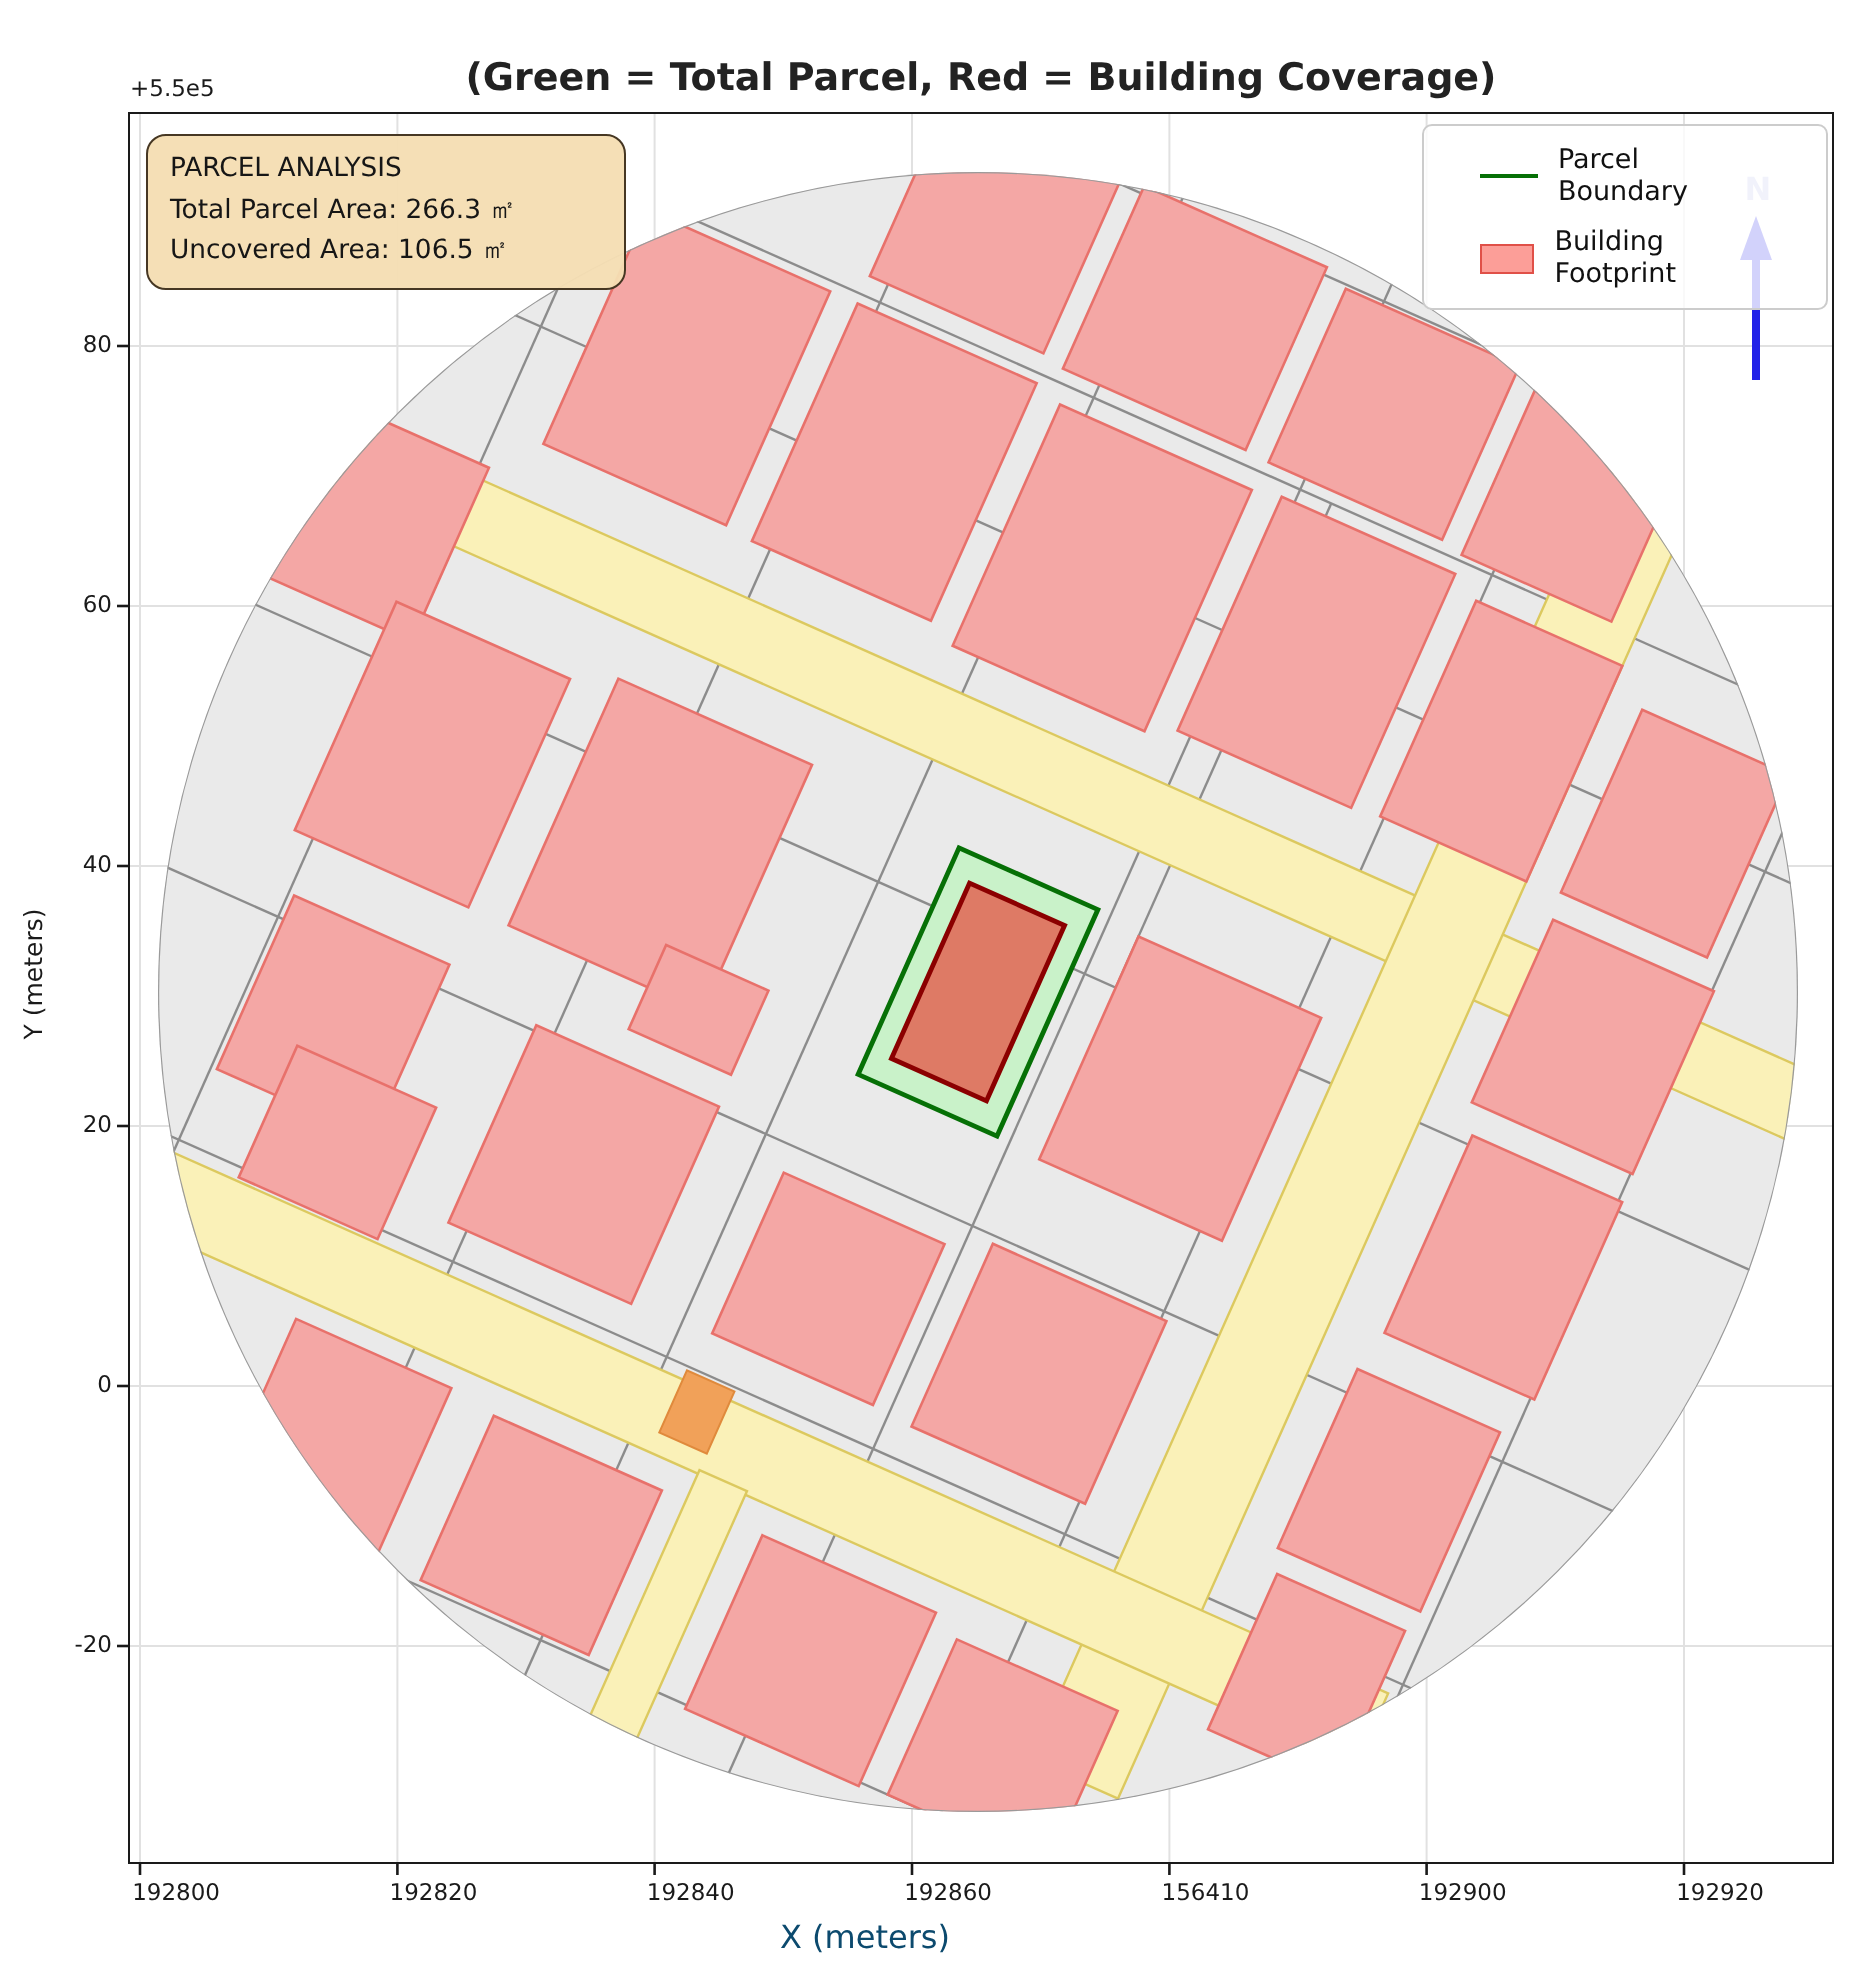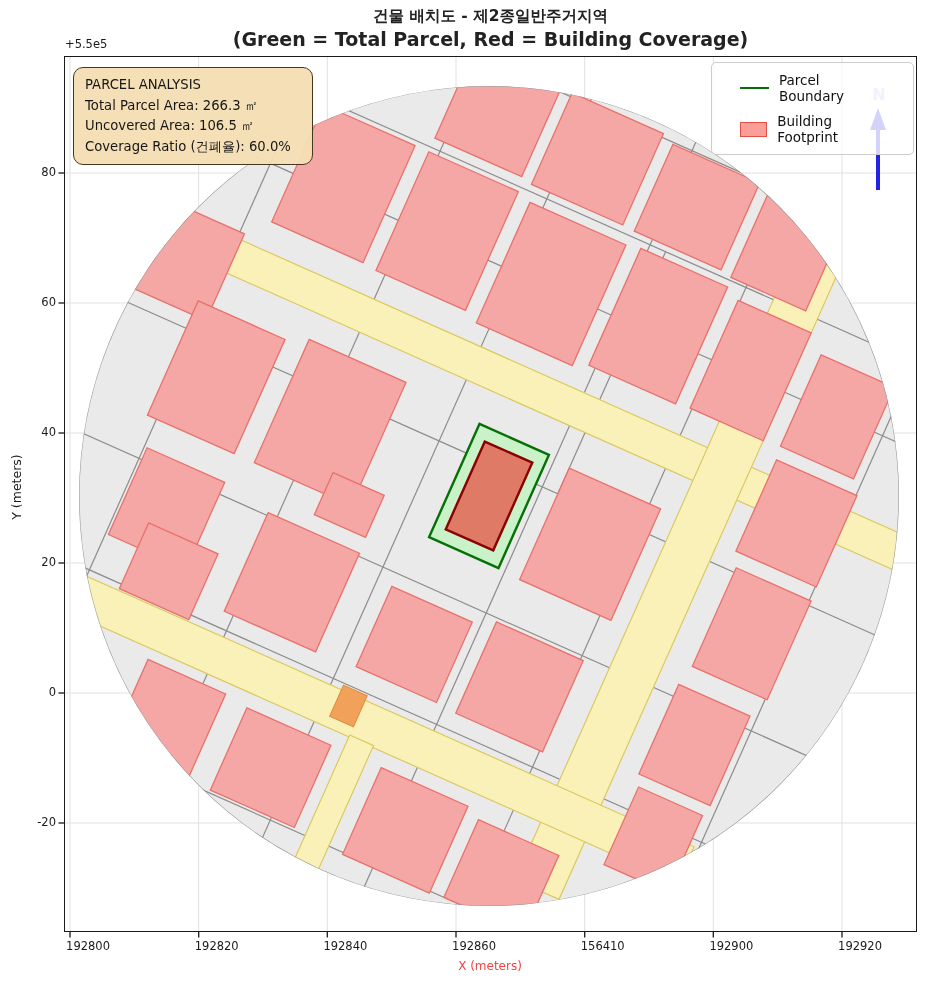--- a/index.html
+++ b/index.html
@@ -5,21 +5,21 @@
   html,body{margin:0;padding:0;background:#ffffff;}
   .fig{position:relative;width:931px;height:990px;background:#ffffff;overflow:hidden;
        font-family:"DejaVu Sans","Liberation Sans",sans-serif;color:#1a1a1a;}
   .title1{position:absolute;left:64px;top:6px;width:853px;text-align:center;
           font-size:15.5px;font-weight:600;color:#222;}
   .title2{position:absolute;left:64px;top:28px;width:853px;text-align:center;
           font-size:19px;font-weight:600;color:#222;}
   .offset{position:absolute;left:65px;top:37px;font-size:11.5px;color:#1a1a1a;}
   .xticklabel{position:absolute;top:939px;width:80px;text-align:right;font-size:11.5px;color:#1a1a1a;}
   .yticklabel{position:absolute;left:4px;width:52px;text-align:right;font-size:11.5px;color:#1a1a1a;}
-  .xlabel{position:absolute;left:390px;top:959px;width:200px;text-align:center;font-size:12px;color:#ef4444;}
+  .xlabel{position:absolute;left:390px;top:959px;width:200px;font-size:16px;color:#0c4a6e;}
   .ylabel{position:absolute;left:-53px;top:479px;width:140px;height:16px;text-align:center;
           font-size:12.5px;color:#1a1a1a;transform:rotate(-90deg);}
   .legend{position:absolute;left:711px;top:62px;width:203px;box-sizing:border-box;
           background:rgba(255,255,255,0.8);border:1px solid #cccccc;border-radius:5px;
           padding:9px 28px;display:flex;flex-direction:column;gap:9px;}
   .legend-row{display:flex;align-items:center;gap:10px;}
   .legend-line{width:30px;height:0;border-top:2.2px solid #067006;}
   .legend-patch{width:30px;height:15px;background:rgba(250,98,88,0.62);border:1.2px solid #e05048;box-sizing:border-box;}
   .legend-label{font-size:13.5px;color:#111;}
   .infobox{position:absolute;left:73px;top:67px;width:240px;box-sizing:border-box;
@@ -148,21 +148,20 @@
         <line x1="58.5" y1="303" x2="64" y2="303"></line>
       <line x1="58.5" y1="433" x2="64" y2="433"></line>
         <line x1="58.5" y1="563" x2="64" y2="563"></line>
       <line x1="58.5" y1="693" x2="64" y2="693"></line>
         <line x1="58.5" y1="823" x2="64" y2="823"></line>
     </g>
   </svg>
 
   <div class="plotborder"></div>
 
-  <div class="title1">건물 배치도 - 제2종일반주거지역</div>
   <div class="title2">(Green = Total Parcel, Red = Building Coverage)</div>
   <div class="offset">+5.5e5</div>
 
   <div class="yticklabel" style="top:165px">80</div>
   <div class="yticklabel" style="top:295px">60</div>
   <div class="yticklabel" style="top:425px">40</div>
   <div class="yticklabel" style="top:555px">20</div>
   <div class="yticklabel" style="top:685px">0</div>
   <div class="yticklabel" style="top:815px">-20</div>
 
@@ -174,21 +173,20 @@
   <div class="xticklabel" style="left:673.3px">192900</div>
   <div class="xticklabel" style="left:802px">192920</div>
 
   <div class="xlabel">X (meters)</div>
   <div class="ylabel">Y (meters)</div>
 
   <div class="infobox">
     <div>PARCEL ANALYSIS</div>
     <div>Total Parcel Area: 266.3 ㎡</div>
     <div>Uncovered Area: 106.5 ㎡</div>
-    <div>Coverage Ratio (건폐율): 60.0%</div>
   </div>
 
   <div class="legend">
     <div class="legend-row">
       <span class="legend-line"></span>
       <span class="legend-label">Parcel Boundary</span>
     </div>
     <div class="legend-row">
       <span class="legend-patch"></span>
       <span class="legend-label">Building Footprint</span>

